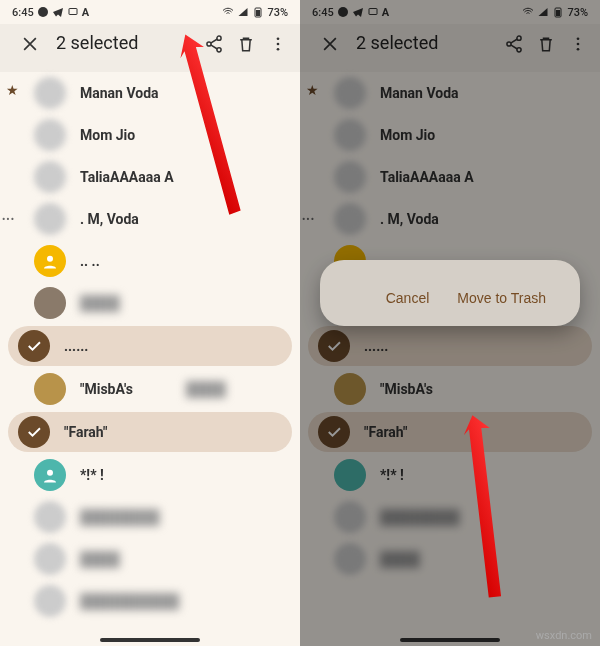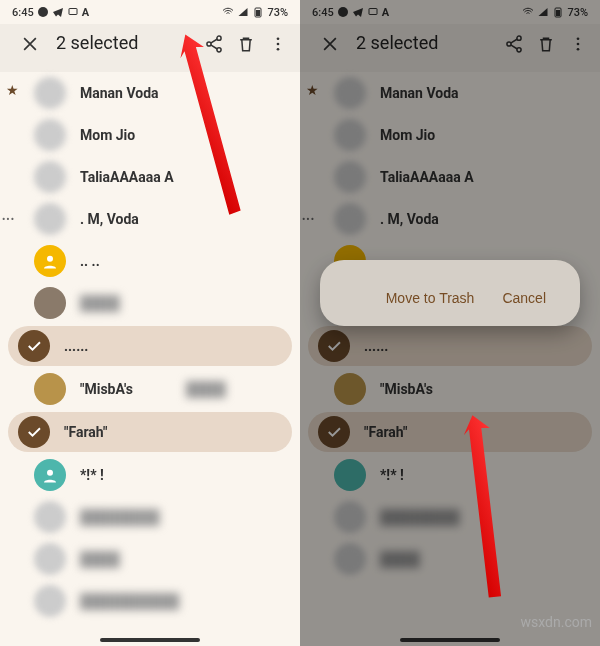--- a/index.html
+++ b/index.html
@@ -35,21 +35,21 @@
     .dialog-title { font-size: 20px; color: #222; margin-bottom: 14px; font-weight: 400; }
     .dialog-body { font-size: 13px; color: #5a4a42; line-height: 1.5; margin-bottom: 20px; }
     .dialog-actions { display: flex; justify-content: flex-end; gap: 4px; }
     .dialog-btn { background: none; border: none; color: #8B5A2B; font-size: 14px; font-weight: 500; padding: 10px 12px; cursor: pointer; }
 
     .arrow { position: absolute; z-index: 20; pointer-events: none; }
     .arrow.a1 { left: 135px; top: 30px; transform: rotate(-30deg); }
     .arrow.a2 { left: 420px; top: 410px; transform: rotate(-20deg); }
 
     .nav-bar { position: absolute; bottom: 4px; left: 50%; transform: translateX(-50%); width: 100px; height: 4px; background: #333; border-radius: 2px; }
-    .watermark { position: absolute; bottom: 16px; right: 8px; font-size: 14px; color: #aaa; z-index: 30;}
+    .watermark { position: absolute; bottom: 4px; right: 8px; font-size: 11px; color: #aaa; z-index: 30;}
   </style>
 </head>
 <body>
 
 <div class="container">
 
   <div class="phone">
     <div class="status-bar">
       <div class="status-left">
         <span>6:45</span>
@@ -303,22 +303,22 @@
       <div class="contact-item" style="padding-left:34px;">
         <div class="avatar blur"></div>
         <span class="contact-name blur">████</span>
       </div>
     </div>
 
     <div class="overlay-dim"></div>
 
     <div class="dialog">
       <div class="dialog-actions">
+        <button class="dialog-btn">Cancel</button>
         <button class="dialog-btn">Move to Trash</button>
-        <button class="dialog-btn">Cancel</button>
       </div>
     </div>
     <div class="nav-bar"></div>
   </div>
 
   <svg class="arrow a1" width="130" height="200" viewBox="0 0 130 200">
     <defs>
         <linearGradient id="g1">
           <stop offset="0" stop-color="#d40000"></stop>
           <stop offset="1" stop-color="#ff3333"></stop>

